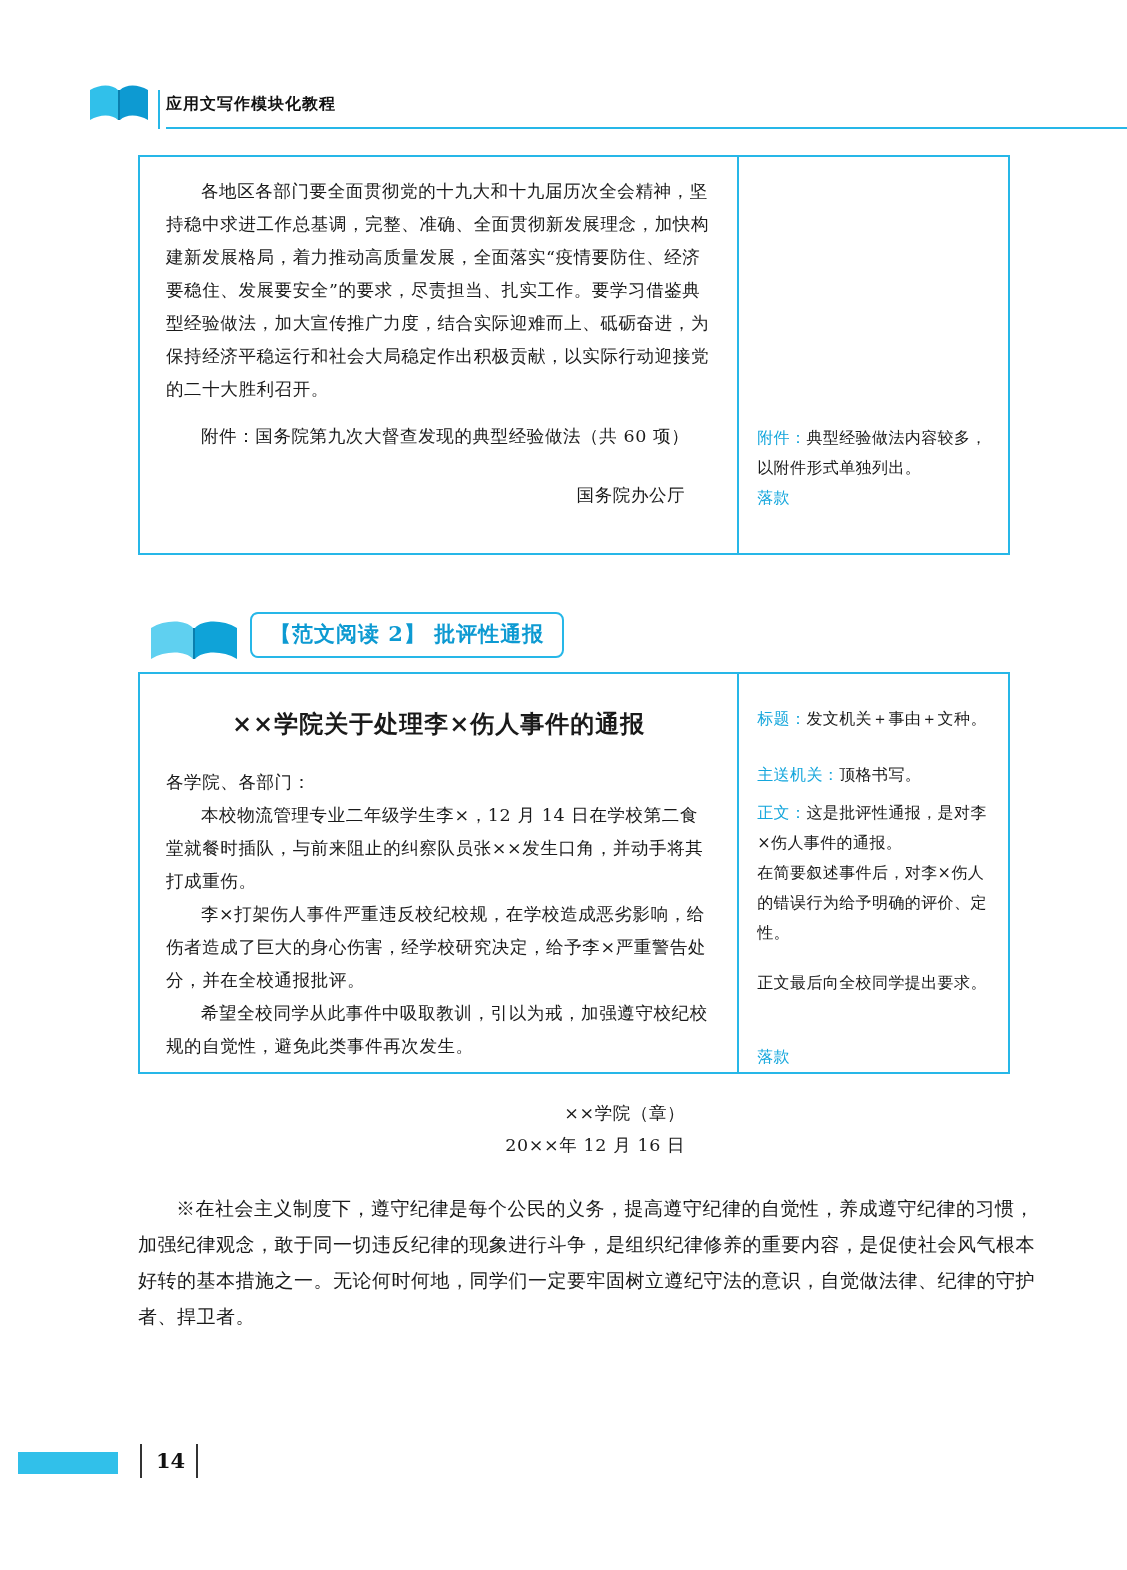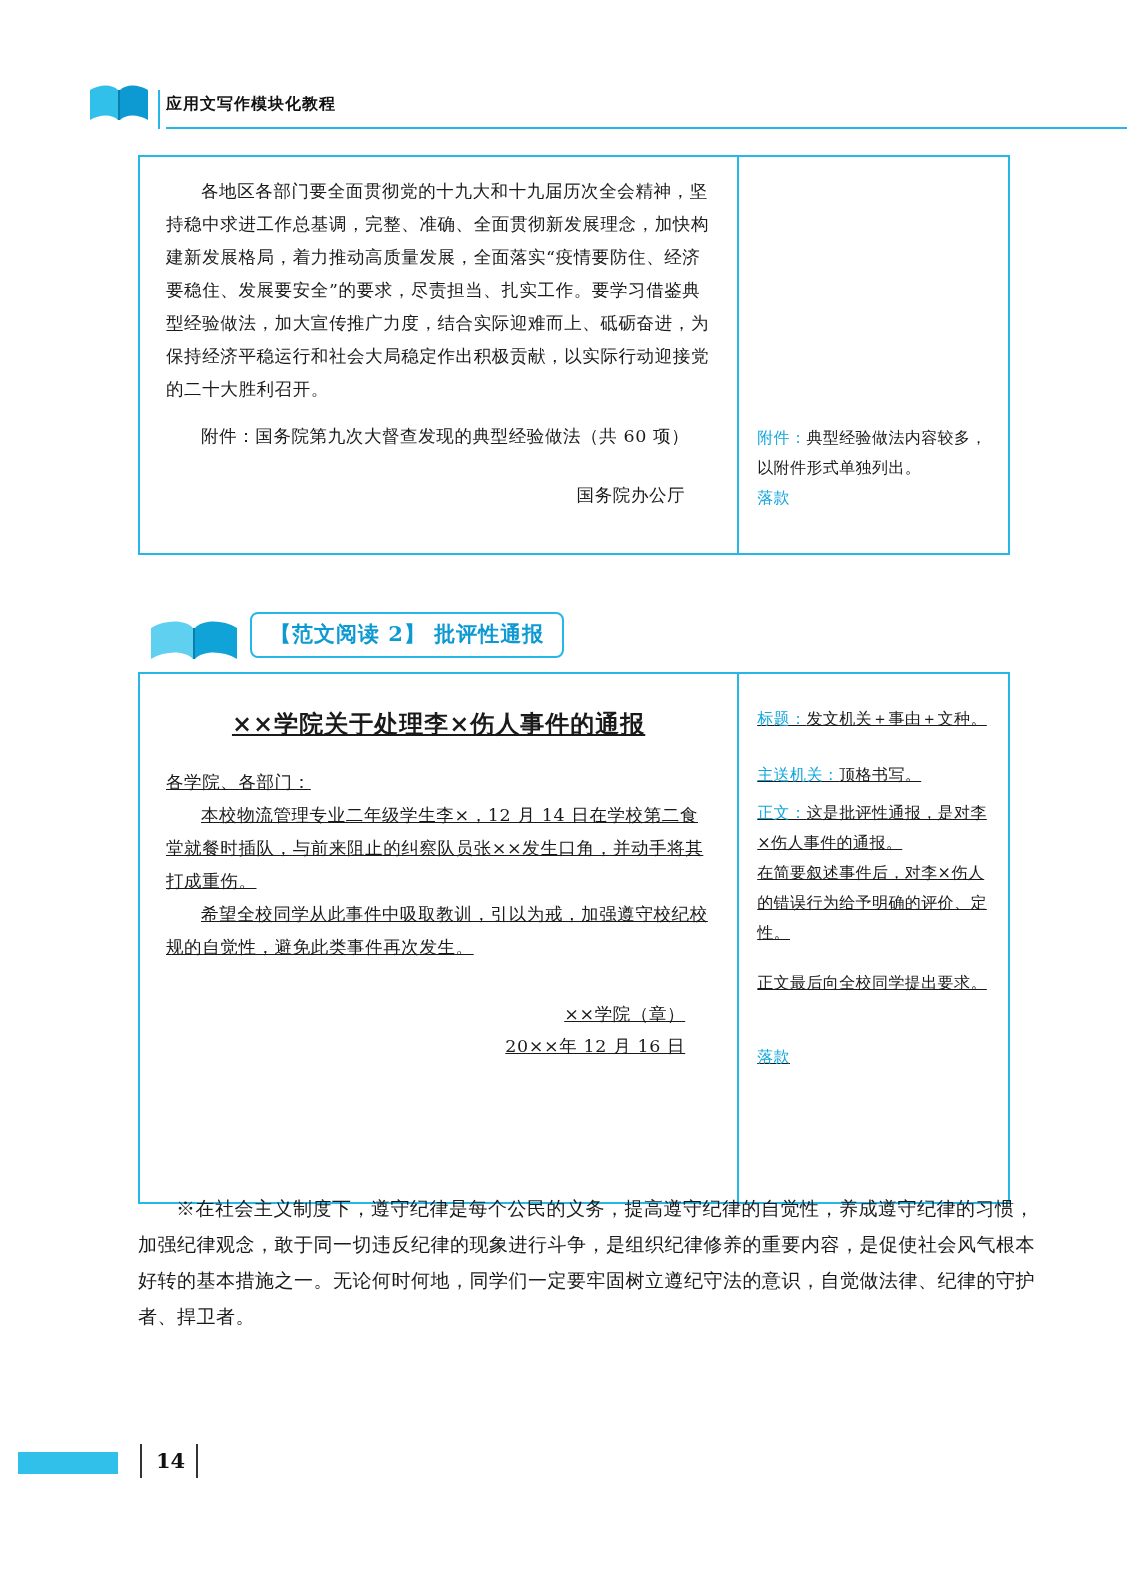--- a/index.html
+++ b/index.html
@@ -230,25 +230,26 @@
   <span class="section-book">
     <svg width="92" height="44" viewBox="0 0 92 44">
       <path d="M3 10 C18 1, 38 2, 45 10 L45 41 C38 33, 18 32, 3 41 Z" fill="#5fd0f0"></path>
       <path d="M89 10 C74 1, 54 2, 47 10 L47 41 C54 33, 74 32, 89 41 Z" fill="#0fa3d8"></path>
       <path d="M45 10 L47 10 L47 41 L45 41 Z" fill="#0a7fae"></path>
     </svg>
   </span>
   <span class="section-pill">【范文阅读 2】 批评性通报</span>
 </div>
 
-<div class="example-box" style="left:138px; top:672px; width:872px; height:532px;text-decoration:underline;">
+<div class="example-box" style="left:138px; top:672px; width:872px; height:402px;">
   <div class="doc-col" style="width:600px;">
     <div class="notice-title">××学院关于处理李×伤人事件的通报</div>
     <p class="doc-p noindent">各学院、各部门：</p>
     <p class="doc-p">本校物流管理专业二年级学生李×，12 月 14 日在学校第二食堂就餐时插队，与前来阻止的纠察队员张××发生口角，并动手将其打成重伤。</p>
+    <p class="doc-p">李×打架伤人事件严重违反校纪校规，在学校造成恶劣影响，给伤者造成了巨大的身心伤害，经学校研究决定，给予李×严重警告处分，并在全校通报批评。</p>
     <p class="doc-p">希望全校同学从此事件中吸取教训，引以为戒，加强遵守校纪校规的自觉性，避免此类事件再次发生。</p>
     <div class="sign-line" style="margin-top:34px;">××学院（章）</div>
     <div class="sign-line">20××年 12 月 16 日</div>
   </div>
   <div class="note-col" style="width:272px;">
     <p class="note-line" style="margin-top:12px;">
       <span class="note-key">标题：</span><span>发文机关＋事由＋文种。</span>
     </p>
     <p class="note-line" style="margin-top:26px;">
       <span class="note-key">主送机关：</span><span>顶格书写。</span>

